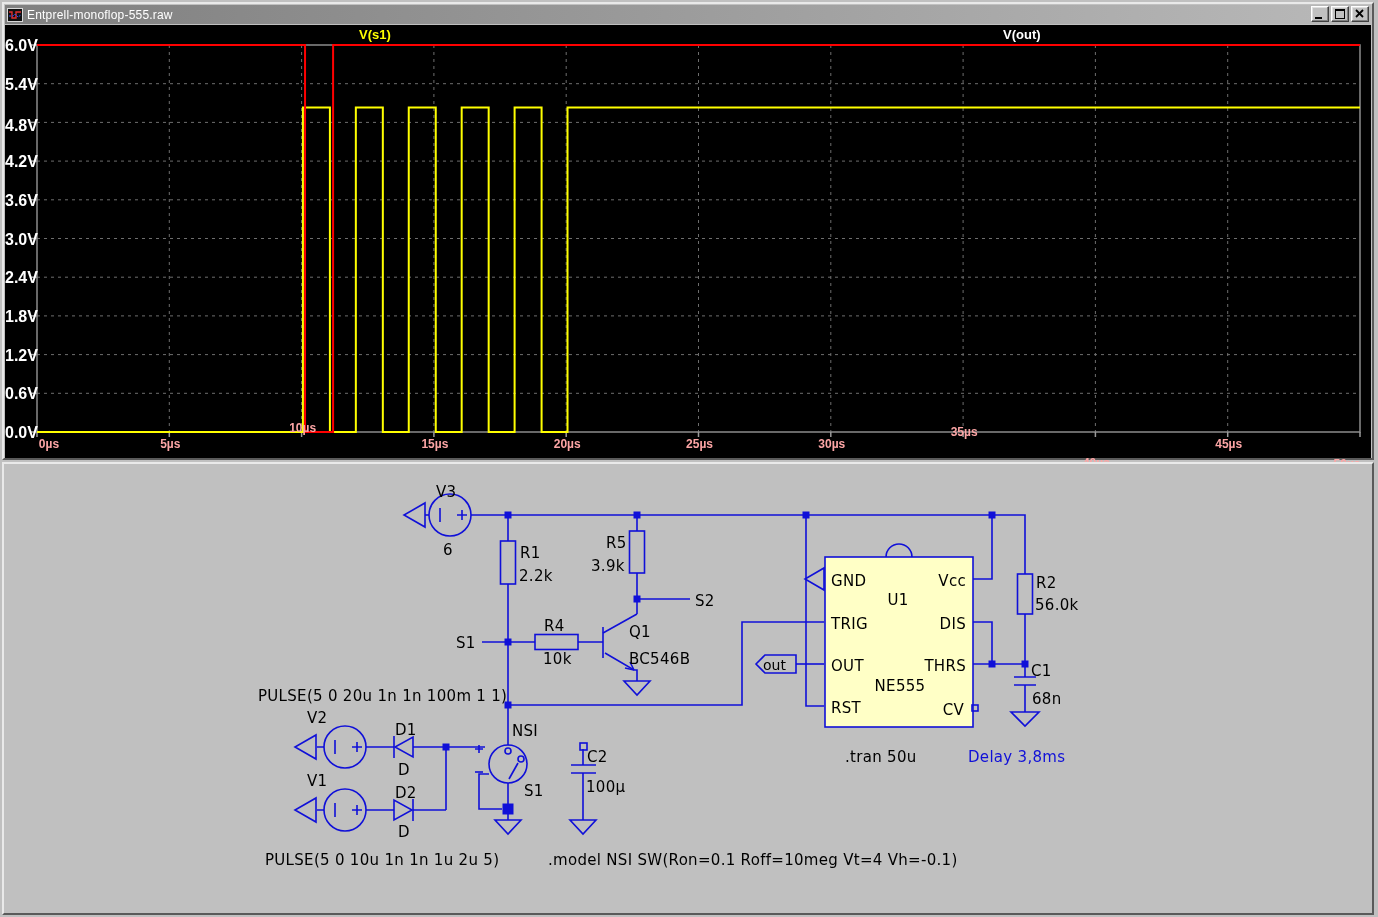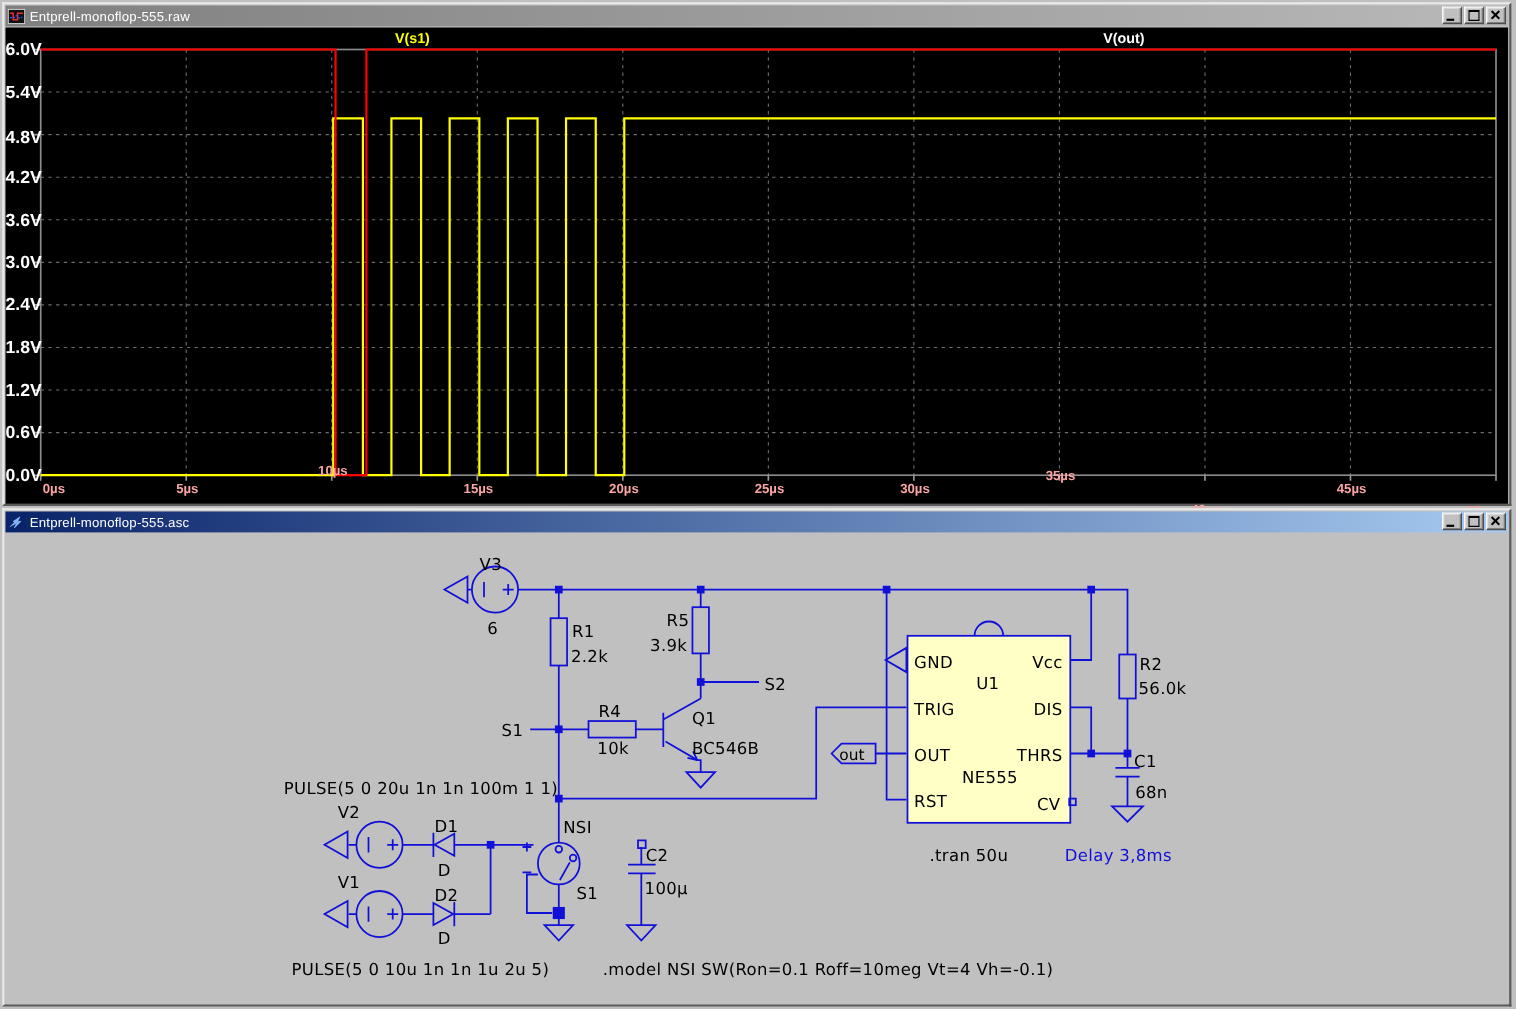--- a/index.html
+++ b/index.html
@@ -139,41 +139,20 @@
           <div class="xlab" style="left: 1320px; top: 432px;">50µs</div>
         </div>
       <div id="legend">
           <div class="legend-item" style="color: rgb(255, 255, 0); left: 354px;">V(s1)</div>
           <div class="legend-item" style="color: #ffffff; left: 998px;">V(out)</div>
         </div>
     </div>
   </div>
 
   <div class="window" style="top:462px;height:453px;">
-    <div class="titlebar active">
-      <svg class="win-icon" viewBox="0 0 16 14">
-        <rect x="0" y="0" width="16" height="14" fill="#0a246a"></rect>
-        <polyline points="2,11 6,7 5,6 11,2 9,6 12,6 6,12 8,8" fill="#7fb2f0" stroke="#9fccff" stroke-width="0.6"></polyline>
-      </svg>
-      <span class="title-text">Entprell-monoflop-555.asc</span>
-      <div class="win-buttons">
-        <div class="wbtn">
-            <span class="glyph-min"></span>
-          </div>
-        <div class="wbtn">
-            <span class="glyph-max"></span>
-          </div>
-        <div class="wbtn">
-          <svg class="glyph-x" width="9" height="9" viewBox="0 0 9 9">
-            <line x1="1" y1="1" x2="8" y2="8" stroke="#000" stroke-width="1.8"></line>
-            <line x1="8" y1="1" x2="1" y2="8" stroke="#000" stroke-width="1.8"></line>
-          </svg>
-        </div>
-      </div>
-    </div>
 
     <div id="schem-client">
       <svg width="1366" height="428" viewBox="5 485 1366 428">
 
         <g class="sym">
           <path d="M471,536 H1025 V595"></path>
           <path d="M1025,635 V685"></path>
           <path d="M973,685 H1025"></path>
           <path d="M973,643 H992 V685"></path>
           <path d="M973,600 H992 V536"></path>

